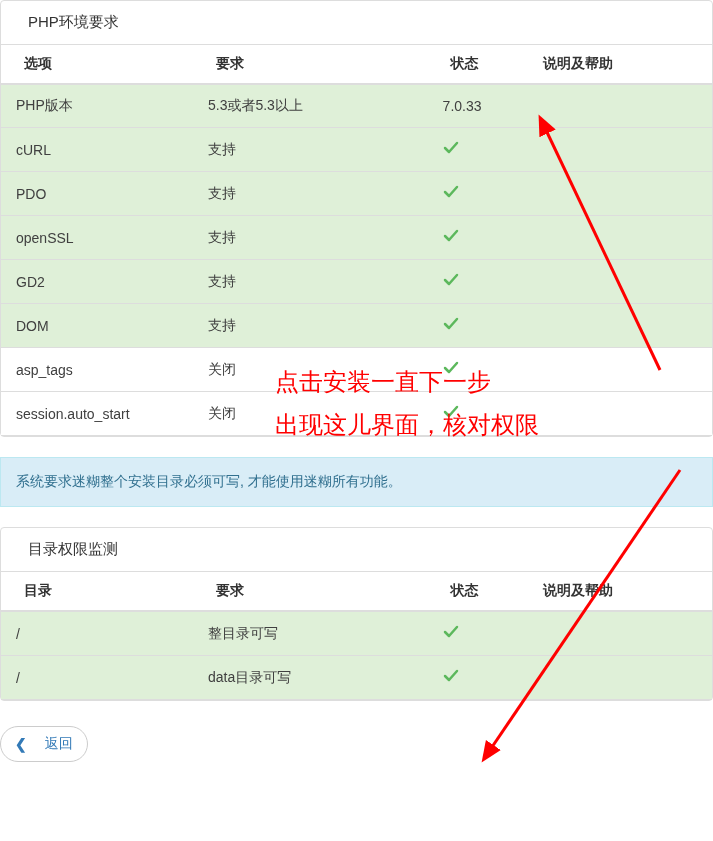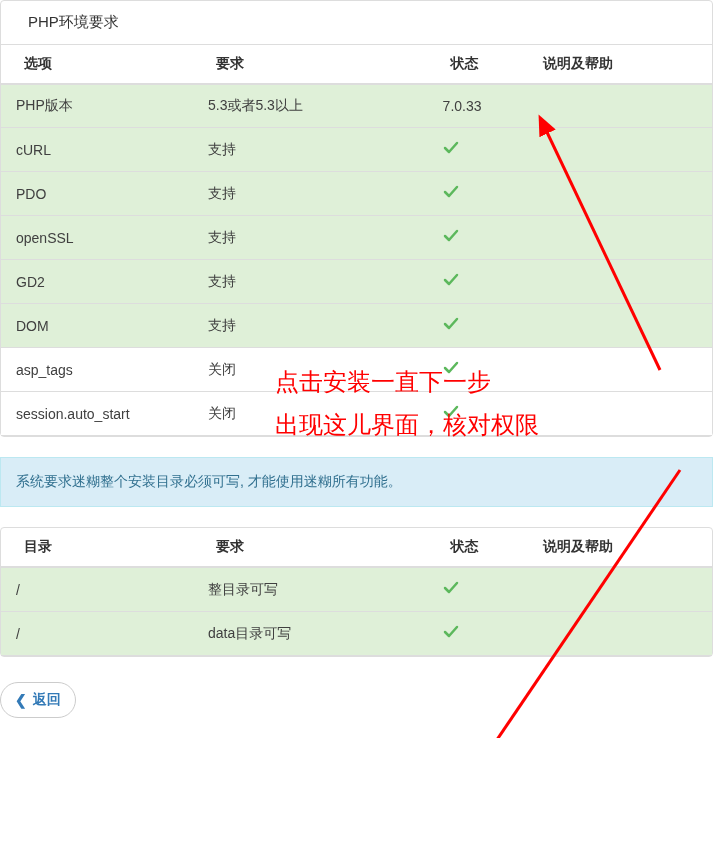--- a/index.html
+++ b/index.html
@@ -189,20 +189,21 @@
               </svg></span></td>
           <td></td>
         </tr>
       </tbody>
   </table>
 </div>
 
 <div class="alert">系统要求迷糊整个安装目录必须可写, 才能使用迷糊所有功能。</div>
 
 <div class="panel">
+  <div class="panel-heading">目录权限监测</div>
   <table>
     <thead>
       <tr>
         <th class="col-option">目录</th>
         <th class="col-require">要求</th>
         <th class="col-status">状态</th>
         <th class="col-help">说明及帮助</th>
       </tr>
     </thead>
     <tbody id="dir-perm-body">
@@ -222,21 +223,21 @@
               </svg></span></td>
           <td></td>
         </tr>
       </tbody>
   </table>
 </div>
 
 <div class="button-row">
   <a class="btn">
     <span class="arrow">❮</span>
-    <span style="margin-left:6px;font-weight:bold;">返回</span>
+    <span style="margin-left:18px;">返回</span>
   </a>
 </div>
 
 <div class="annotation" style="top:360px; left:275px;">
   <div>点击安装一直下一步</div>
   <div>出现这儿界面，核对权限</div>
 </div>
 
 <svg class="arrow-svg" style="top:110px; left:430px;" width="260" height="280">
   <defs>

